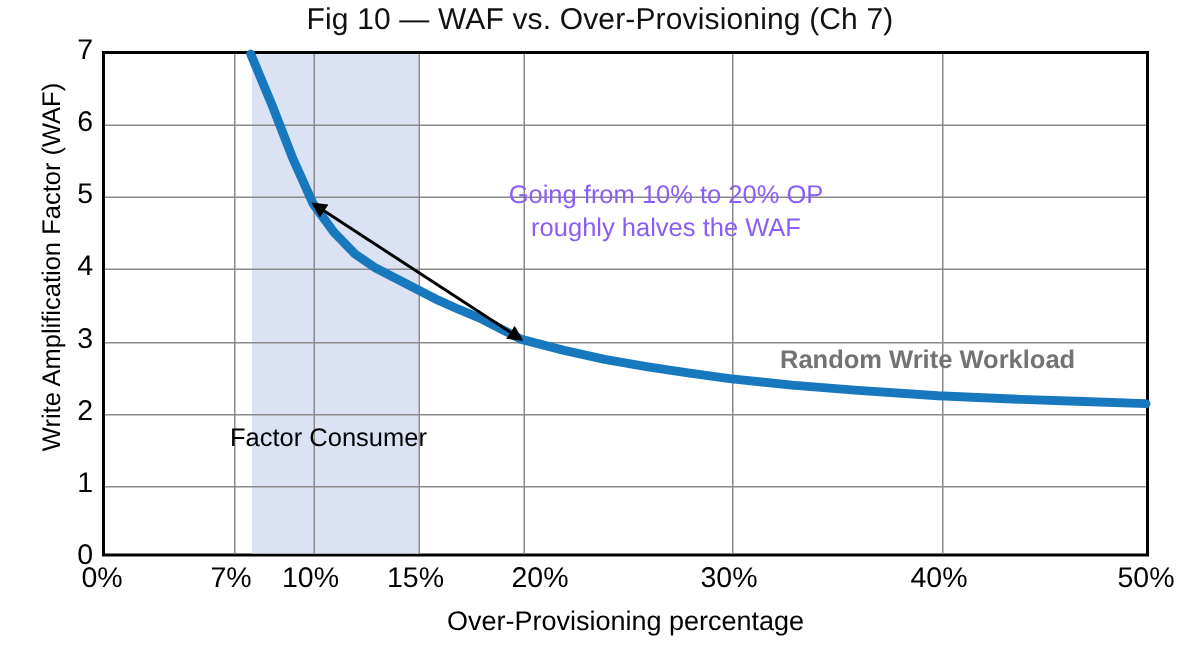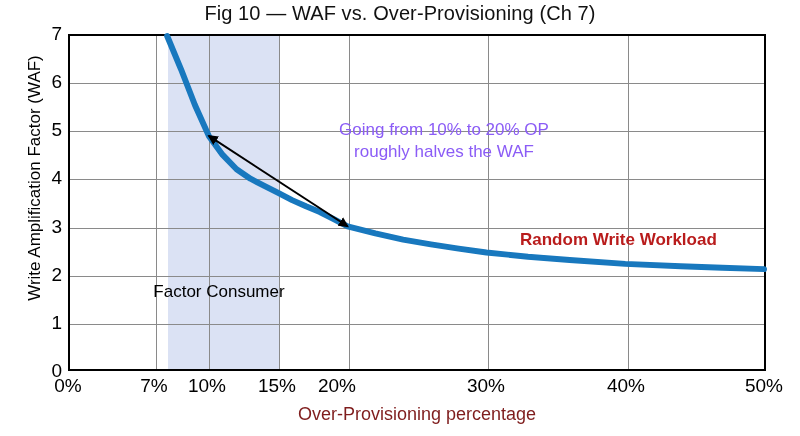--- a/index.html
+++ b/index.html
@@ -37,38 +37,38 @@
     transform:rotate(-90deg);transform-origin:center center;
     text-align:center;font-size:17px;color:#000;white-space:nowrap;
   }
 
   .xtick{
     position:absolute;top:376px;transform:translateX(-50%);
     font-size:19px;line-height:19px;color:#000;white-space:nowrap;
   }
   .xaxis-title{
     position:absolute;left:68px;top:404px;width:698px;text-align:center;
-    font-size:18px;color:#7f1d1d;
+    font-size:18px;color:#000000;
   }
 
   .annotation{
     position:absolute;left:292px;top:117px;width:300px;
     font-size:17px;line-height:22px;color:#8b5cf6;text-align:center;
   }
   .annotation div{white-space:nowrap;}
 
   .band-label{
     position:absolute;left:92px;top:278px;width:250px;text-align:center;
     font-size:17px;line-height:23px;color:#000;
   }
   .band-label div{white-space:nowrap;}
 
   .series-label{
     position:absolute;left:518px;top:228px;
-    font-size:17px;font-weight:bold;color:#b91c1c;white-space:nowrap;
+    font-size:17px;font-weight:bold;color:#737373;white-space:nowrap;
   }
 </style>
 </head>
 <body>
 
 <div id="figure">
 
   <div class="chart-title">Fig 10 — WAF vs. Over-Provisioning (Ch 7)</div>
 
   <div class="yaxis-title">Write Amplification Factor (WAF)</div>
@@ -124,19 +124,19 @@
       <div>roughly halves the WAF</div>
     </div>
 
     <div class="series-label" style="left:450px;top:194px;">Random Write Workload</div>
   </div>
 
   <div class="xtick" style="left:68px">0%</div>
   <div class="xtick" style="left:154px">7%</div>
   <div class="xtick" style="left:207px">10%</div>
   <div class="xtick" style="left:277px">15%</div>
-  <div class="xtick" style="left:337px">20%</div>
+  <div class="xtick" style="left:360px">20%</div>
   <div class="xtick" style="left:486px">30%</div>
   <div class="xtick" style="left:626px">40%</div>
   <div class="xtick" style="left:764px">50%</div>
 
   <div class="xaxis-title">Over-Provisioning percentage</div>
 </div>
 
 </body></html>

